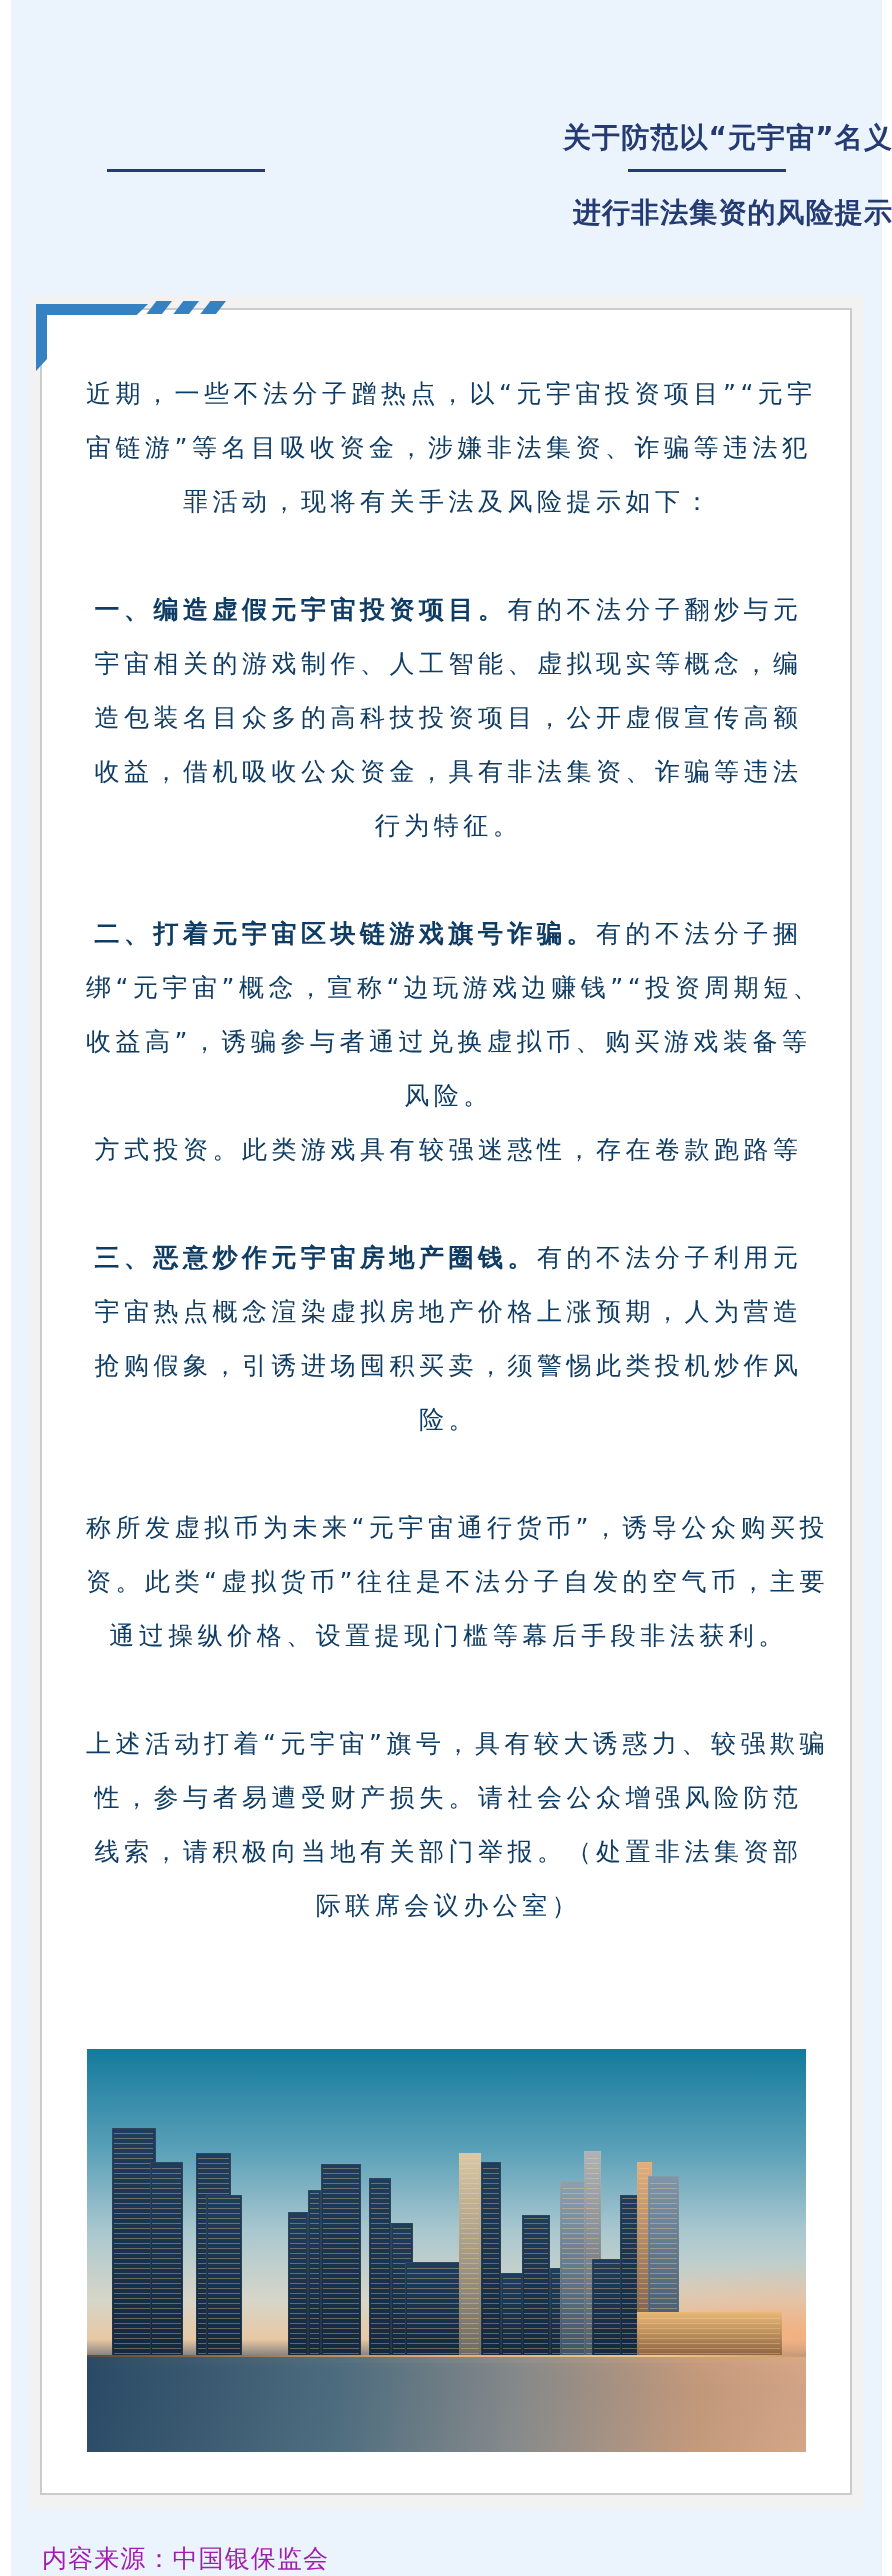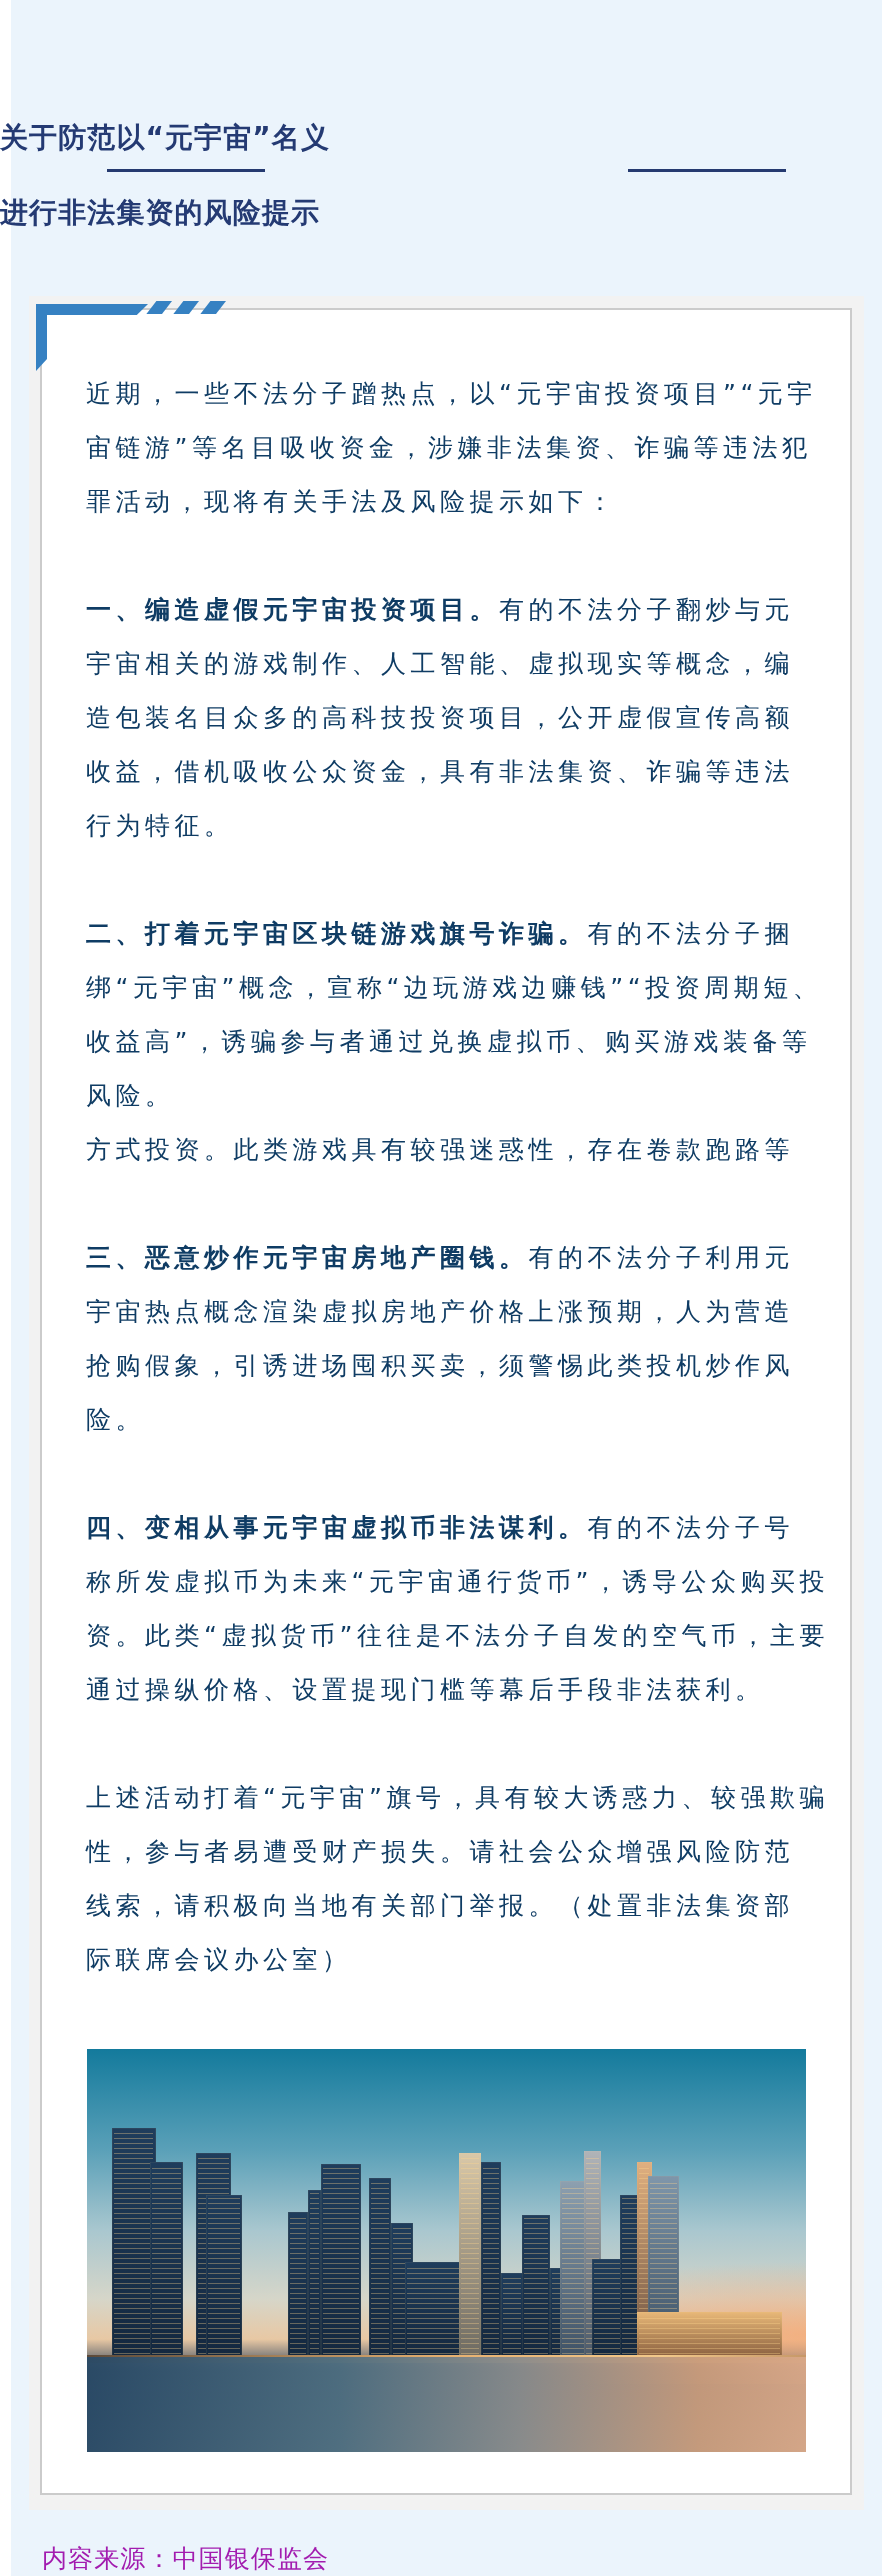--- a/index.html
+++ b/index.html
@@ -1,33 +1,33 @@
 <!DOCTYPE html>
 <html style="font-size:9px"><head>
 <meta charset="utf-8">
 <style>
   html, body { margin: 0; padding: 0; background: #ffffff; }
   body { width: 893px; height: 2576px; position: relative; overflow: hidden;
          font-family: "DejaVu Sans", "Liberation Sans", sans-serif; }
   .panel { position: absolute; left: 11px; top: 0; width: 871px; height: 2576px; background: #ebf4fc; }
-  .title-line { position: absolute; left: 0; width: 893px; text-align: left;
+  .title-line { position: absolute; left: 0; width: 893px; text-align: right;
                 font-size: 28px; font-weight: bold; color: #243a73; line-height: 33px; letter-spacing: 1.1px; }
   .rule { position: absolute; top: 169px; height: 2.8px; background: #253a70; }
   .card { position: absolute; left: 28.5px; top: 296px; width: 835px; height: 2214px; background: #f2f2f2; }
   .card-inner { position: absolute; left: 40px; top: 308px; width: 808px; height: 2183px;
                 background: #ffffff; border: 2.2px solid #cbcbcb; }
   .accent-h { position: absolute; left: 36px; top: 304px; width: 112px; height: 11px; background: #3681c2;
               clip-path: polygon(0 0, 100% 0, 90% 100%, 0 100%); }
   .accent-v { position: absolute; left: 36px; top: 304px; width: 11px; height: 67px; background: #3681c2;
               clip-path: polygon(0 0, 100% 0, 100% 82%, 0 100%); }
   .stripe { position: absolute; top: 301px; width: 26px; height: 13.4px; background: #3681c2;
             clip-path: polygon(40% 0, 100% 0, 60% 100%, 0 100%); }
   .body-text { position: absolute; left: 86px; width: 725px; top: 367px;
                font-size: 25px; line-height: 54px; color: #0f3c64; letter-spacing: 4.5px; }
-  .para { margin: 0 0 54px 0; }
+  .para { margin: 0 0 54px 0; text-align: center; }
   .para .line { display: block; white-space: nowrap; height: 54px; }
   .para .lead { font-weight: bold; }
   .photo { position: absolute; left: 87px; top: 2049px; width: 719px; height: 403px; overflow: hidden;
            background: linear-gradient(180deg, #137a9c 0%, #5aa0b8 25%, #a9c7cf 45%, #d6d6c9 62%, #e8c8a4 72%, #2a3f58 80%, #384f66 88%, #6b7a80 100%); }
   .photo .sky-warm { position: absolute; right: 0; top: 212px; width: 335px; height: 123px;
            background: radial-gradient(ellipse at 100% 60%, rgba(245,170,120,0.8), rgba(245,170,120,0) 70%); }
   .photo .water { position: absolute; left: 0; bottom: 0; width: 100%; height: 95px;
            background: linear-gradient(90deg, #2a4a66 0%, #4e6e80 35%, #8a8c8c 60%, #c99c7c 85%, #d9a888 100%); opacity: 0.95; }
   .photo .bldg { position: absolute; bottom: 95px; background: linear-gradient(180deg, #1f3d5c, #14283f);
            box-shadow: inset 0 0 0 0.6px rgba(255,220,150,0.12); }
@@ -80,21 +80,20 @@
   </p>
 
   <p class="para">
     <span class="line"><span class="lead">三、恶意炒作元宇宙房地产圈钱。</span><span>有的不法分子利用元</span></span>
     <span class="line">宇宙热点概念渲染虚拟房地产价格上涨预期，人为营造</span>
     <span class="line">抢购假象，引诱进场囤积买卖，须警惕此类投机炒作风</span>
     <span class="line">险。</span>
   </p>
 
   <p class="para">
-    <span class="line"><span class="lead">四、变相从事元宇宙虚拟币非法谋利。</span><span>有的不法分子号</span></span>
     <span class="line">称所发虚拟币为未来“元宇宙通行货币”，诱导公众购买投</span>
     <span class="line">资。此类“虚拟货币”往往是不法分子自发的空气币，主要</span>
     <span class="line">通过操纵价格、设置提现门槛等幕后手段非法获利。</span>
   </p>
 
   <p class="para">
     <span class="line">上述活动打着“元宇宙”旗号，具有较大诱惑力、较强欺骗</span>
     <span class="line">性，参与者易遭受财产损失。请社会公众增强风险防范</span>
     <span class="line">线索，请积极向当地有关部门举报。（处置非法集资部</span>
     <span class="line">际联席会议办公室）</span>

